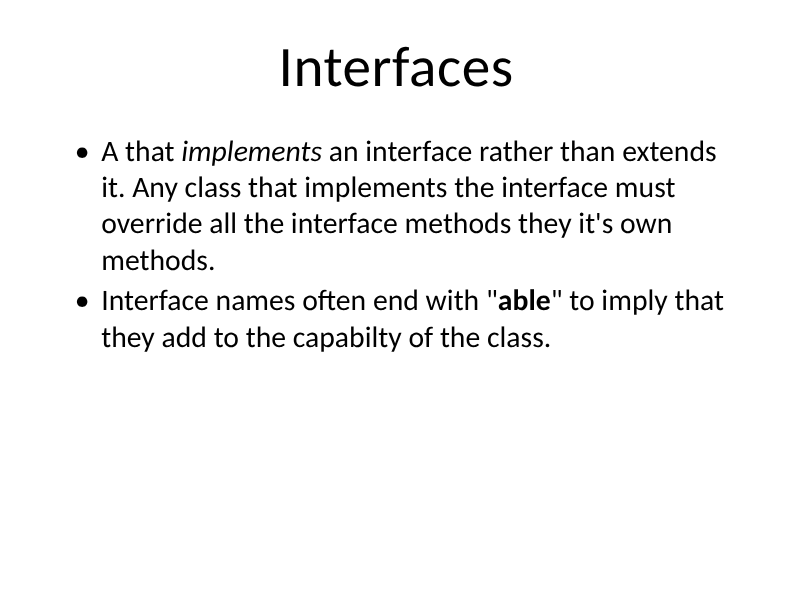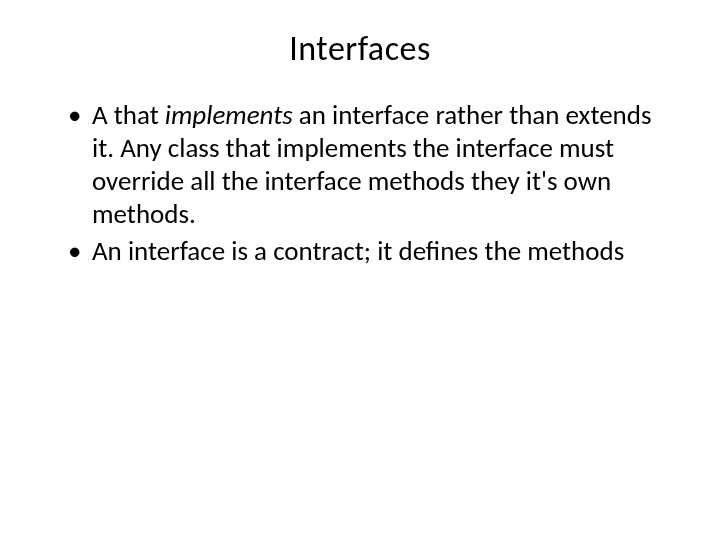--- a/index.html
+++ b/index.html
@@ -12,21 +12,21 @@
     color: #000;
   }
   .slide {
     box-sizing: border-box;
     width: 720px;
     height: 540px;
     padding: 24px 48px 24px 48px;
   }
   .title {
     text-align: center;
-    font-size: 34px;
+    font-size: 52px;
     font-weight: 400;
     margin: 4px 0 30px 0;
     letter-spacing: 0.5px;
   }
   ul.body {
     list-style: none;
     padding: 0;
     margin: 0 0 0 20px;
     font-size: 27px;
     line-height: 1.22;
@@ -49,16 +49,16 @@
 </head>
 <body>
 
 <div class="slide">
   <h1 class="title">Interfaces</h1>
   <ul class="body">
     <li>
       <span>A that </span><span class="italic">implements</span><span> an interface rather than extends it. Any class that implements the interface must override all the interface methods they it's own methods.</span>
     </li>
     <li>
-      <span>An interface is a contract; it defines the methods</span><span></span><span></span>
+      <span>Interface names often end with "</span><span class="bold">able</span><span>" to imply that they add to the capabilty of the class.</span>
     </li>
   </ul>
 </div>
 
 </body></html>

